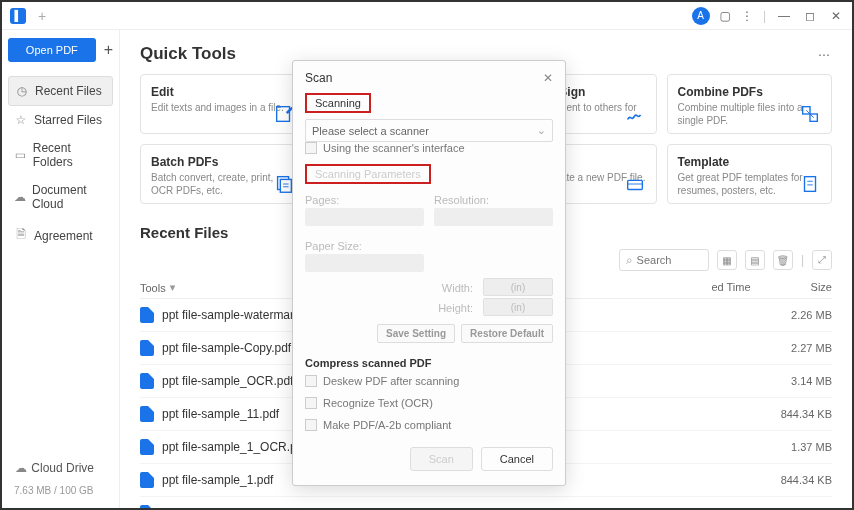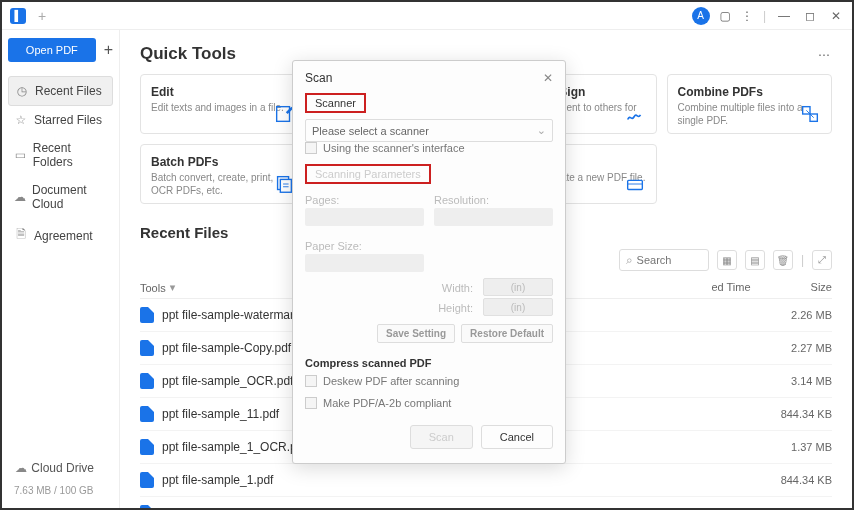--- a/index.html
+++ b/index.html
@@ -154,20 +154,29 @@
           </svg>
       </div>
       <div class="card" style="grid-column:3;grid-row:2">
         <h4>Scan</h4>
         <p>Scan and create a new PDF file.</p>
         <svg class="card-icon" viewBox="0 0 24 24">
             <rect x="4" y="8" width="16" height="10" rx="1" fill="none" stroke="#1a73e8" stroke-width="1.5"></rect>
             <line x1="4" y1="12" x2="20" y2="12" stroke="#1a73e8"></line>
           </svg>
       </div>
+      <div class="card" style="grid-column:4;grid-row:2">
+        <h4>Template</h4>
+        <p>Get great PDF templates for resumes, posters, etc.</p>
+        <svg class="card-icon" viewBox="0 0 24 24">
+            <rect x="6" y="4" width="12" height="16" fill="none" stroke="#1a73e8" stroke-width="1.5"></rect>
+            <line x1="9" y1="9" x2="15" y2="9" stroke="#1a73e8"></line>
+            <line x1="9" y1="13" x2="15" y2="13" stroke="#1a73e8"></line>
+          </svg>
+      </div>
     </div>
 
     <div class="recent-title">Recent Files</div>
     <div class="recent-toolbar" style="justify-content:flex-end">
       <div class="search-box">
         <span style="color:#aaa;margin-right:4px;">⌕</span>
         <input placeholder="Search" style="">
       </div>
       <span class="tool-sq">▦</span>
       <span class="tool-sq">▤</span>
@@ -258,21 +267,21 @@
         </div>
       </div>
   </div>
 </div>
 
 <div class="dialog">
   <div class="dialog-title">
     <span>Scan</span>
     <span class="close">✕</span>
   </div>
-  <span class="section-label red-box">Scanner</span>
+  <span class="section-label red-box">Scanning</span>
   <div class="select">
     <span>Please select a scanner</span>
     <span style="color:#aaa;">⌄</span>
   </div>
   <div class="chk-row">
     <span class="chk"></span>
     <span>Using the scanner's interface</span>
   </div>
   <span class="section-label red-box" style="color:#ccc">Scanning Parameters</span>
   <div class="param-grid">
@@ -302,20 +311,24 @@
     <span class="dbtn">Restore Default</span>
   </div>
   <div class="compress-title">Compress scanned PDF</div>
   <div id="checks">
       <div class="chk-row">
         <span class="chk"></span>
         <span>Deskew PDF after scanning</span>
       </div>
       <div class="chk-row">
         <span class="chk"></span>
+        <span>Recognize Text (OCR)</span>
+      </div>
+      <div class="chk-row">
+        <span class="chk"></span>
         <span>Make PDF/A-2b compliant</span>
       </div>
     </div>
   <div class="footer-btns">
     <span class="fbtn disabled">Scan</span>
     <span class="fbtn">Cancel</span>
   </div>
 </div>
 
 </body></html>

